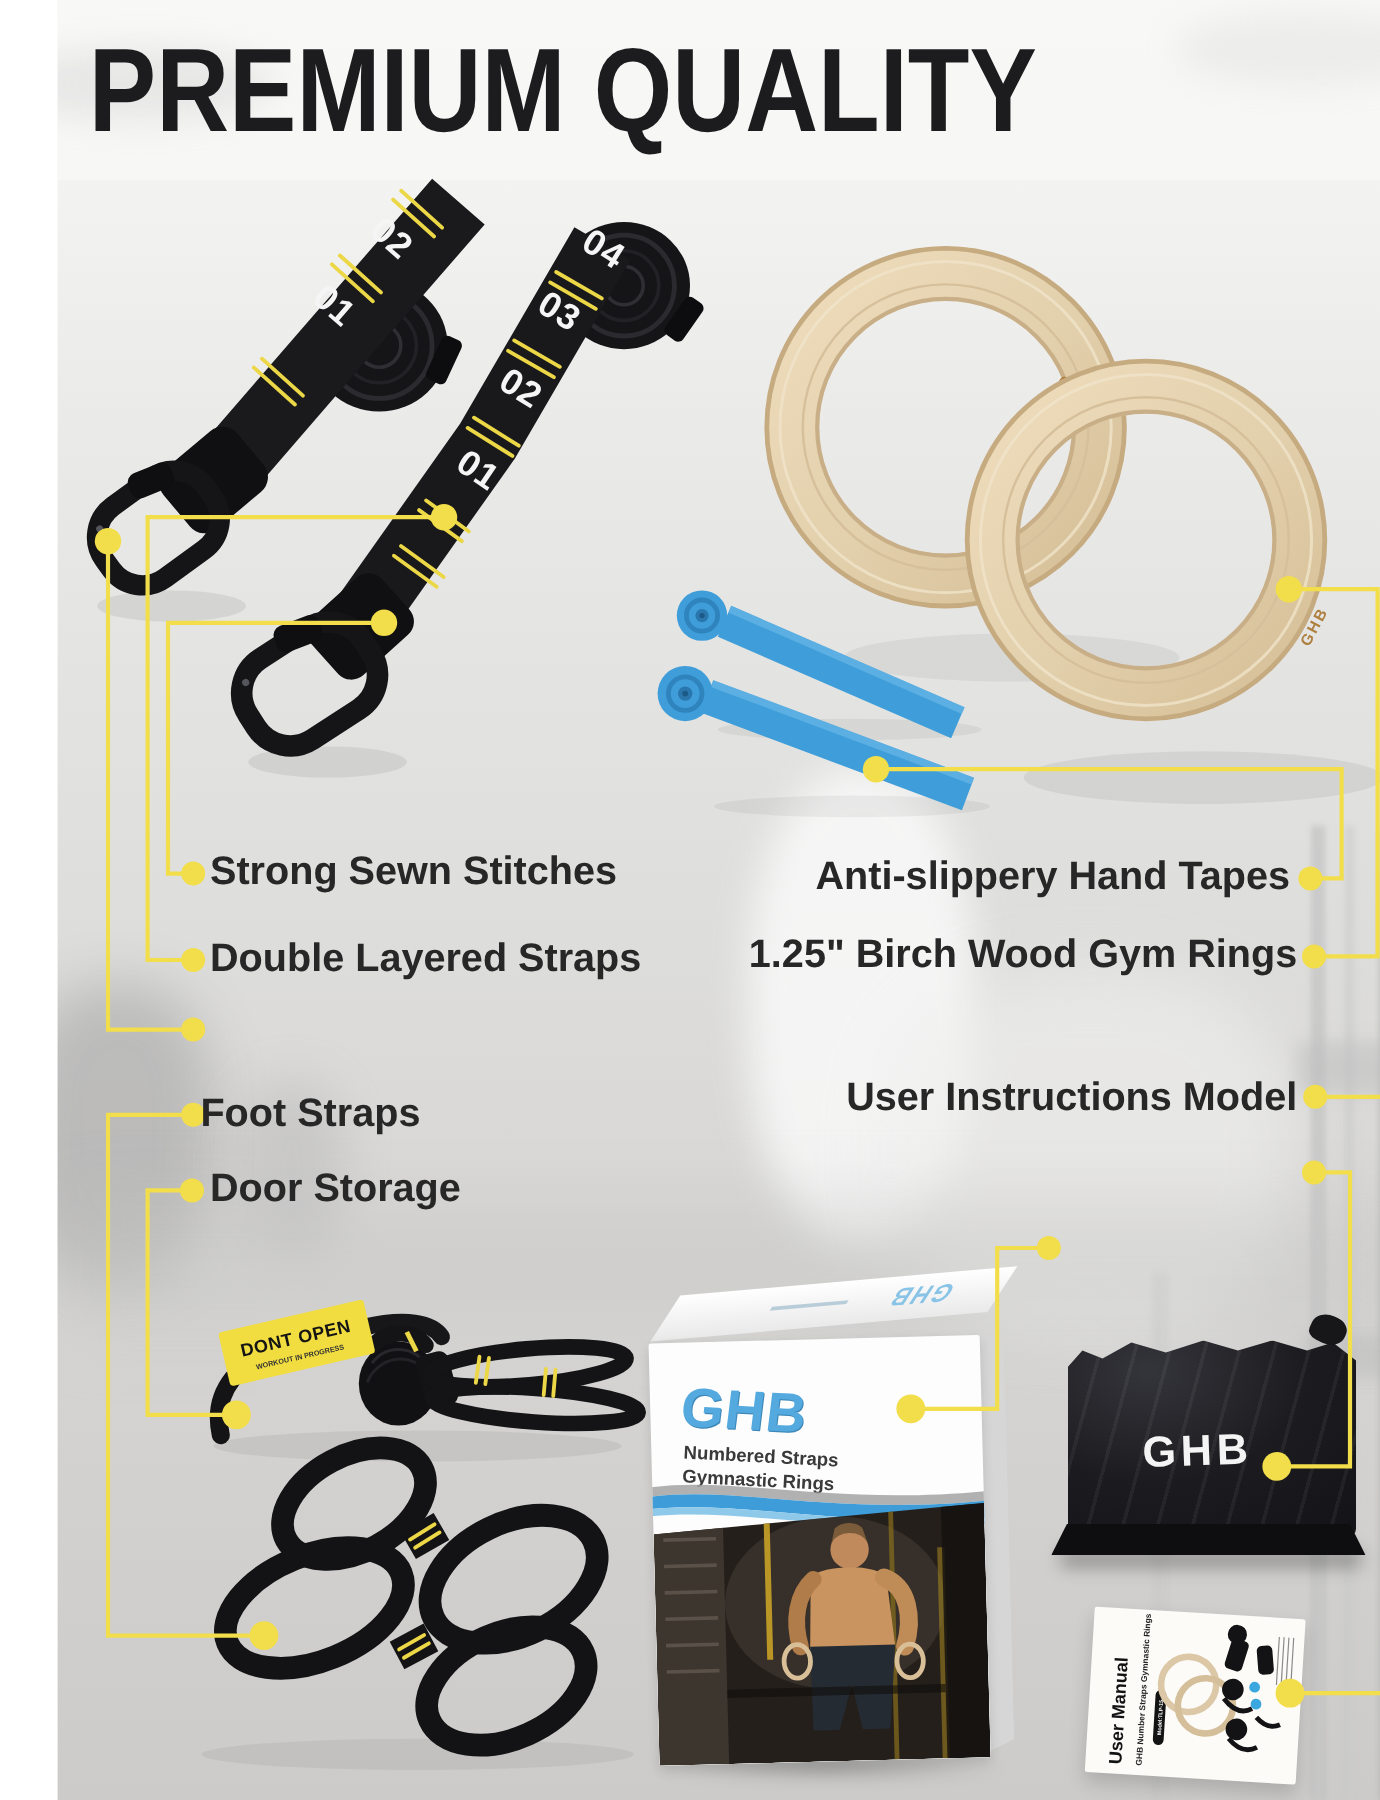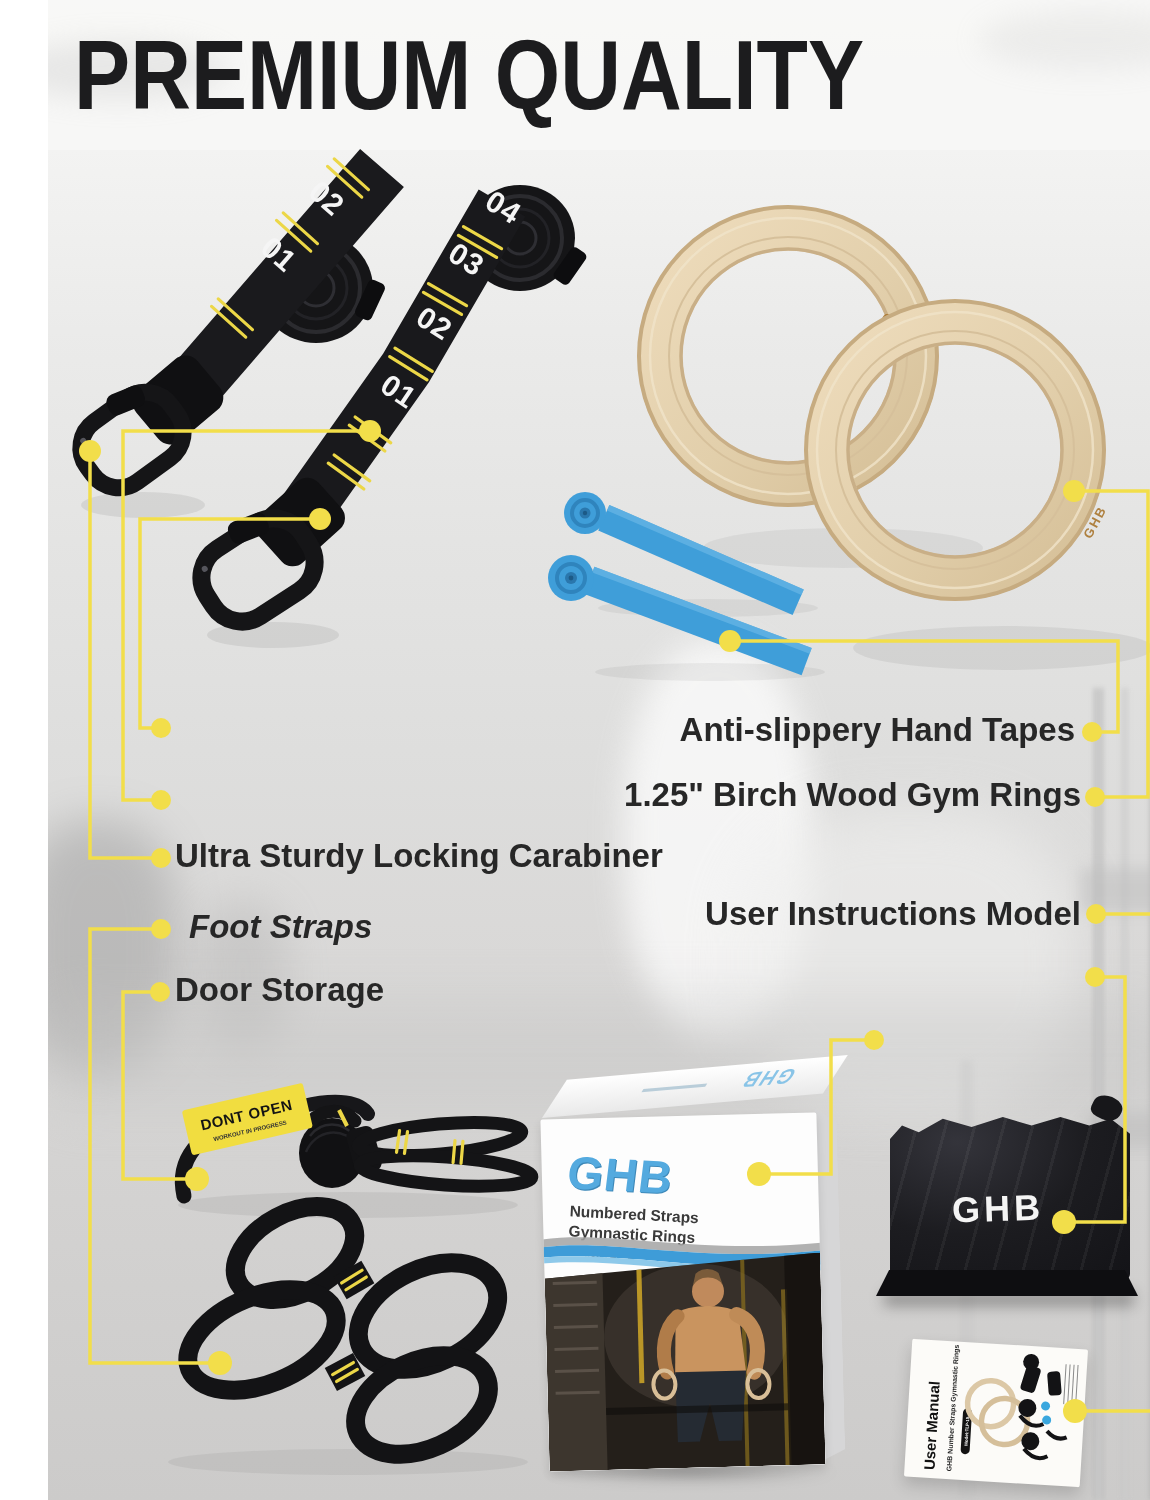--- a/index.html
+++ b/index.html
@@ -420,20 +420,21 @@
       <circle cx="113" cy="929" r="10"></circle>
         <circle cx="112" cy="992" r="10"></circle>
       <circle cx="1044" cy="732" r="10"></circle>
         <circle cx="1047" cy="797" r="10"></circle>
         <circle cx="1048" cy="914" r="10"></circle>
       <circle cx="1047" cy="977" r="10"></circle>
         <circle cx="826" cy="1040" r="10"></circle>
     </g>
   </svg>
 
-  <div class="label" style="left:127px;top:837px;">Ultra Sturdy Locking Carabiner</div>
-  <div class="label" style="left:141px;top:908px;font-style:italic;">Foot Straps</div>
+  <div class="label" style="left:127px;top:707px;">Strong Sewn Stitches</div>
+  <div class="label" style="left:127px;top:779px;">Double Layered Straps</div>
+  <div class="label" style="left:119px;top:908px;">Foot Straps</div>
   <div class="label" style="left:127px;top:971px;">Door Storage</div>
   <div class="label r" style="right:123px;top:711px;">Anti-slippery Hand Tapes</div>
   <div class="label r" style="right:117px;top:776px;">1.25" Birch Wood Gym Rings</div>
   <div class="label r" style="right:117px;top:895px;">User Instructions Model</div>
 
 </div>
 
 </body></html>

